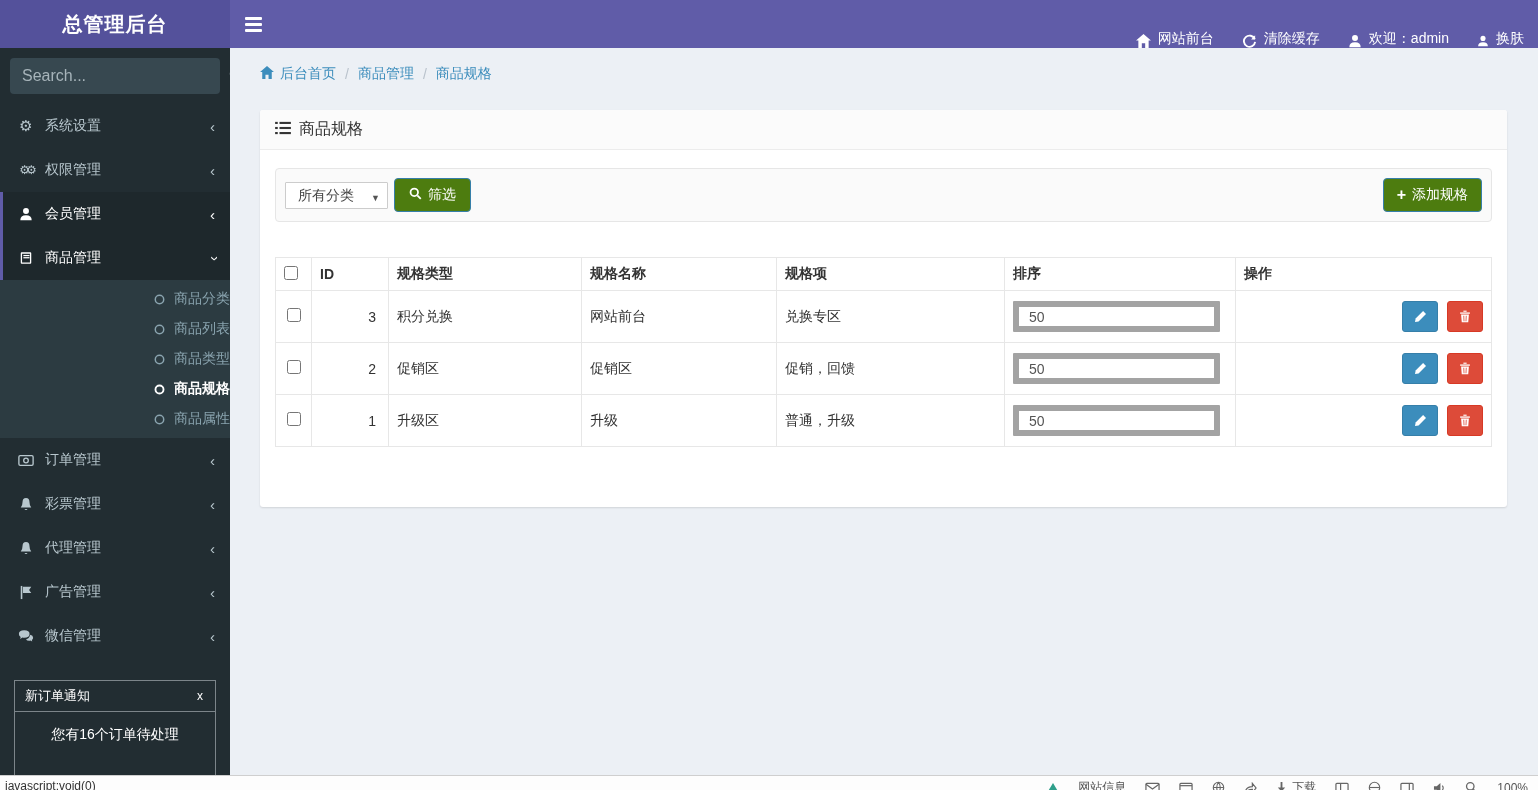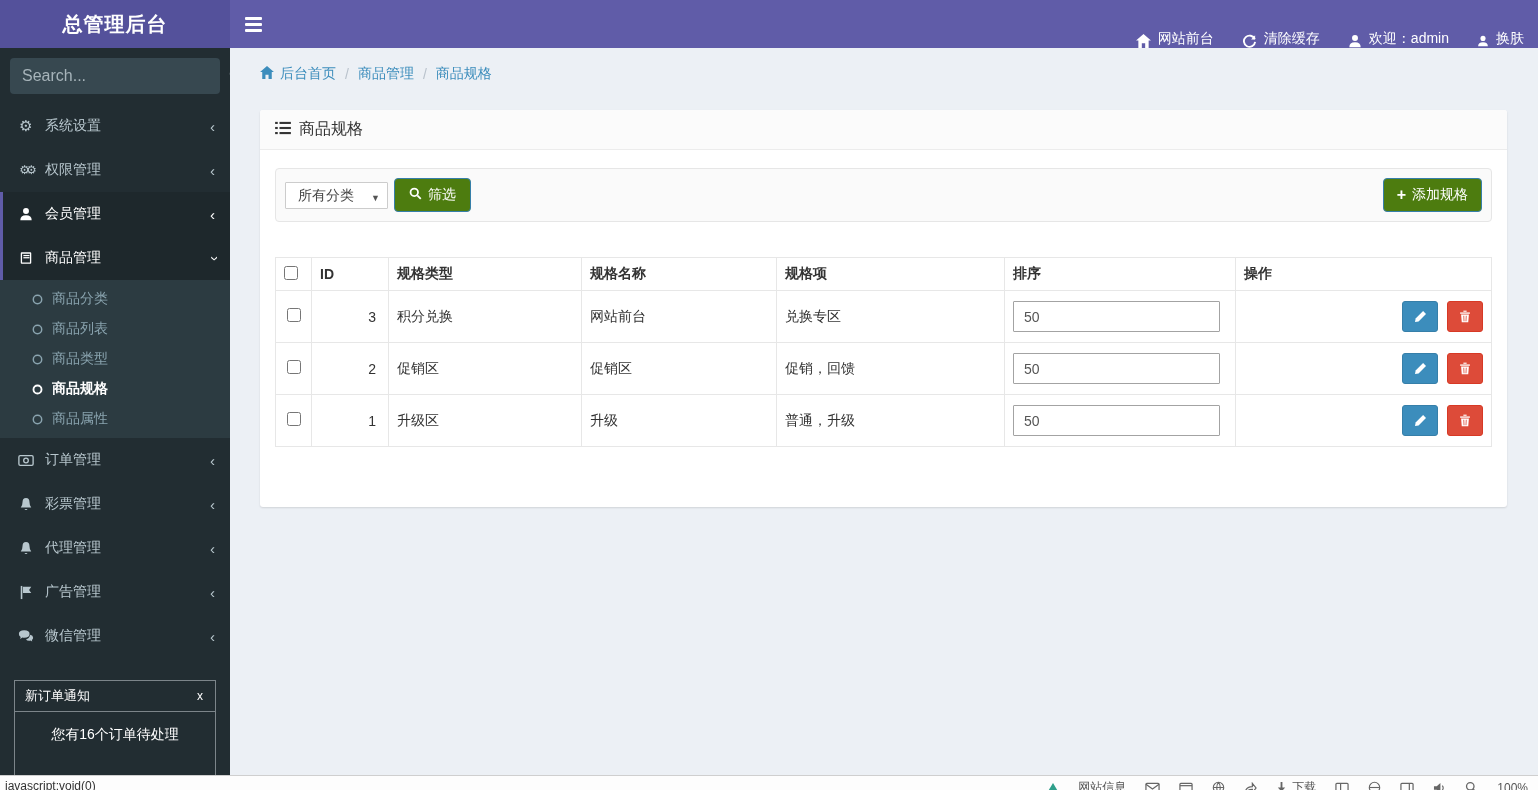--- a/index.html
+++ b/index.html
@@ -24,21 +24,21 @@
        font-family:"Liberation Sans","DejaVu Sans",sans-serif;}
   .sidebar-search input::placeholder { color:#a7b4ba; }
   .menu { list-style:none; margin-top:8px;}
   .menu-item { height:44px; display:flex; align-items:center; padding:0 15px 0 12px; color:#b8c7ce;
        border-left:3px solid transparent; cursor:pointer; font-size:14px;}
   .menu-item .mi-icon { width:22px; margin-right:8px; display:flex; justify-content:center; align-items:center; font-size:15px;}
   .menu-item.active { background:#1e282c; border-left-color:#605ca8; color:#fff;}
   .chev { margin-left:auto; font-size:15px; line-height:1; color:inherit; display:inline-block;}
   .chev.down { transform:rotate(-90deg); }
   .submenu { list-style:none; background:#2c3b41; padding:4px 0;}
-  .submenu-item { height:30px; display:flex; align-items:center; padding-left:32px; color:#8aa4af; cursor:pointer; font-size:14px;}
+  .submenu-item { height:30px; display:flex; align-items:center; padding-left:32px; color:#8aa4af; cursor:pointer; font-size:14px;justify-content:flex-end;}
   .submenu-item .ci { margin-right:9px; display:flex; align-items:center;}
   .submenu-item.active { color:#fff; font-weight:bold;}
   .notice-box { margin:22px 14px 0 14px; border:1px solid #7c858a; color:#fff;}
   .notice-head { display:flex; align-items:center; justify-content:space-between; padding:6px 10px; border-bottom:1px solid #7c858a; font-size:13px;}
   .notice-close { cursor:pointer; font-size:12px; padding:0 2px;}
   .notice-body { padding:14px 8px 18px; text-align:center; font-size:14px;}
   .notice-red { color:#ffffff;margin-top:20px; }
   .notice-link { display:block; margin-top:31px; color:#e03c3c; cursor:pointer; text-decoration:underline; text-decoration-color:rgba(224,60,60,.35);}
 
   
@@ -71,21 +71,21 @@
   .grid th { text-align:left; font-weight:bold; padding:7px 8px; color:#333;}
   .grid td { padding:10px 8px;}
   .col-check { width:36px; text-align:center;}
   .col-id { width:77px;}
   .col-type { width:193px;}
   .col-name { width:195px;}
   .col-items { width:228px;}
   .col-sort { width:231px;}
   td.cell-id { text-align:right; padding-right:12px;}
   td.cell-check { text-align:center;}
-  .sort-input { width:207px; height:31px; border:1px solid #a3a3a3; border-radius:1px; padding:0 10px; font-size:14px; color:#555; outline:none;
+  .sort-input { width:207px; height:31px; border:6px solid #a3a3a3; border-radius:1px; padding:0 10px; font-size:14px; color:#555; outline:none;
        font-family:"Liberation Sans","DejaVu Sans",sans-serif;}
   td.cell-actions { text-align:right; padding-right:8px;}
   .icon-btn { display:inline-flex; align-items:center; justify-content:center; width:36px; height:31px; border-radius:3px; cursor:pointer;
        border:1px solid transparent; vertical-align:middle;}
   .icon-btn + .icon-btn { margin-left:5px;}
   .btn-edit { background:#3c8dbc; border-color:#367fa9;}
   .btn-delete { background:#dd4b39; border-color:#d73925;}
 
   
   .statusbar { position:absolute; left:0; right:0; bottom:0; height:15px; background:#fdfdfd; border-top:1px solid #cfcfcf; overflow:hidden; z-index:9;}

